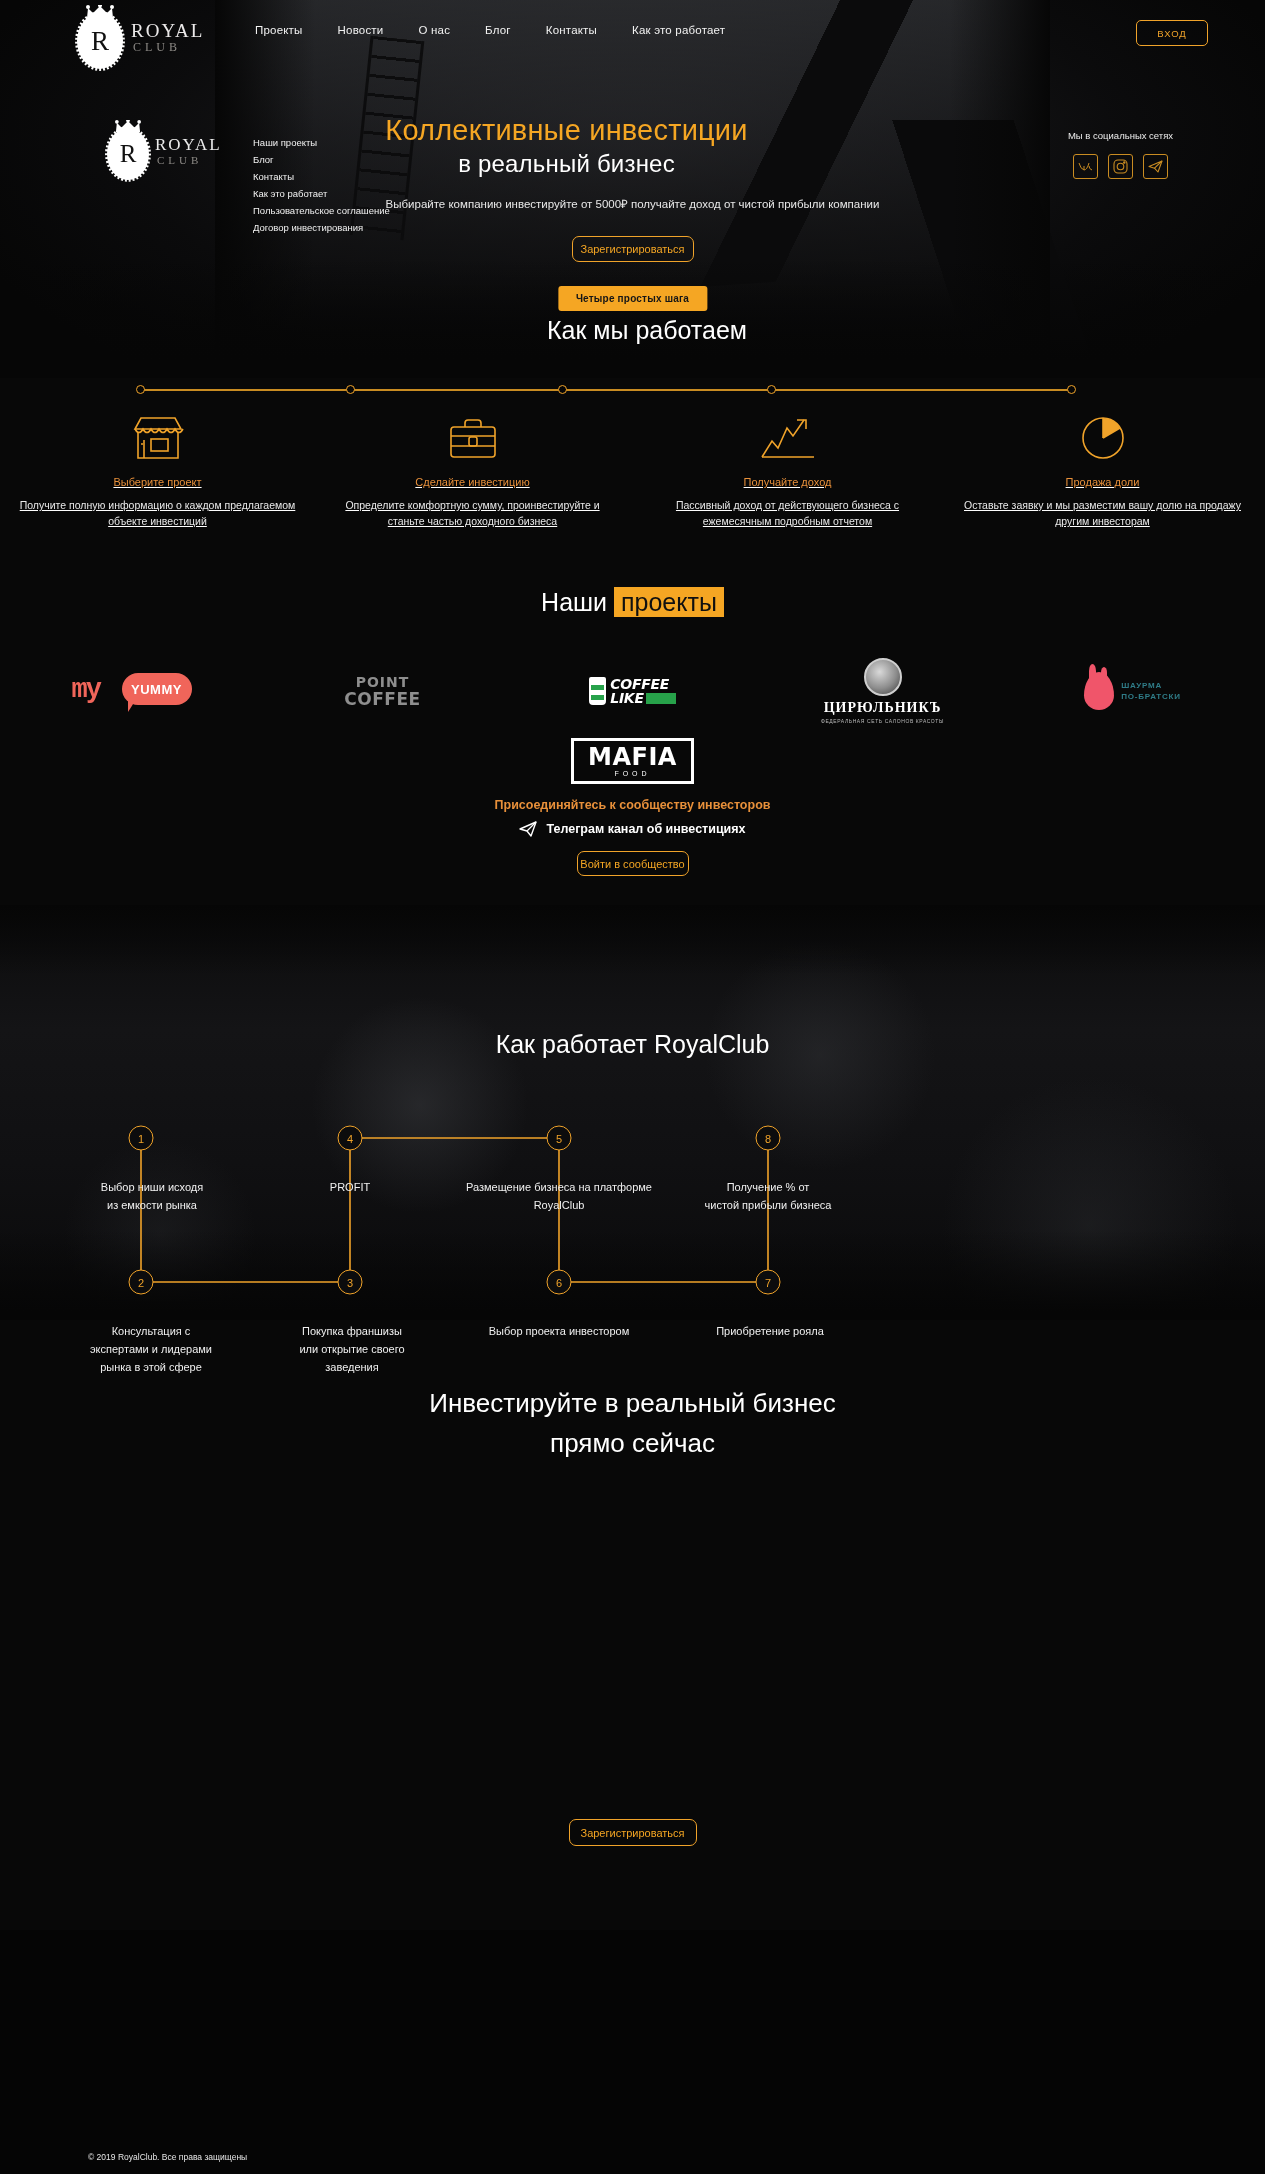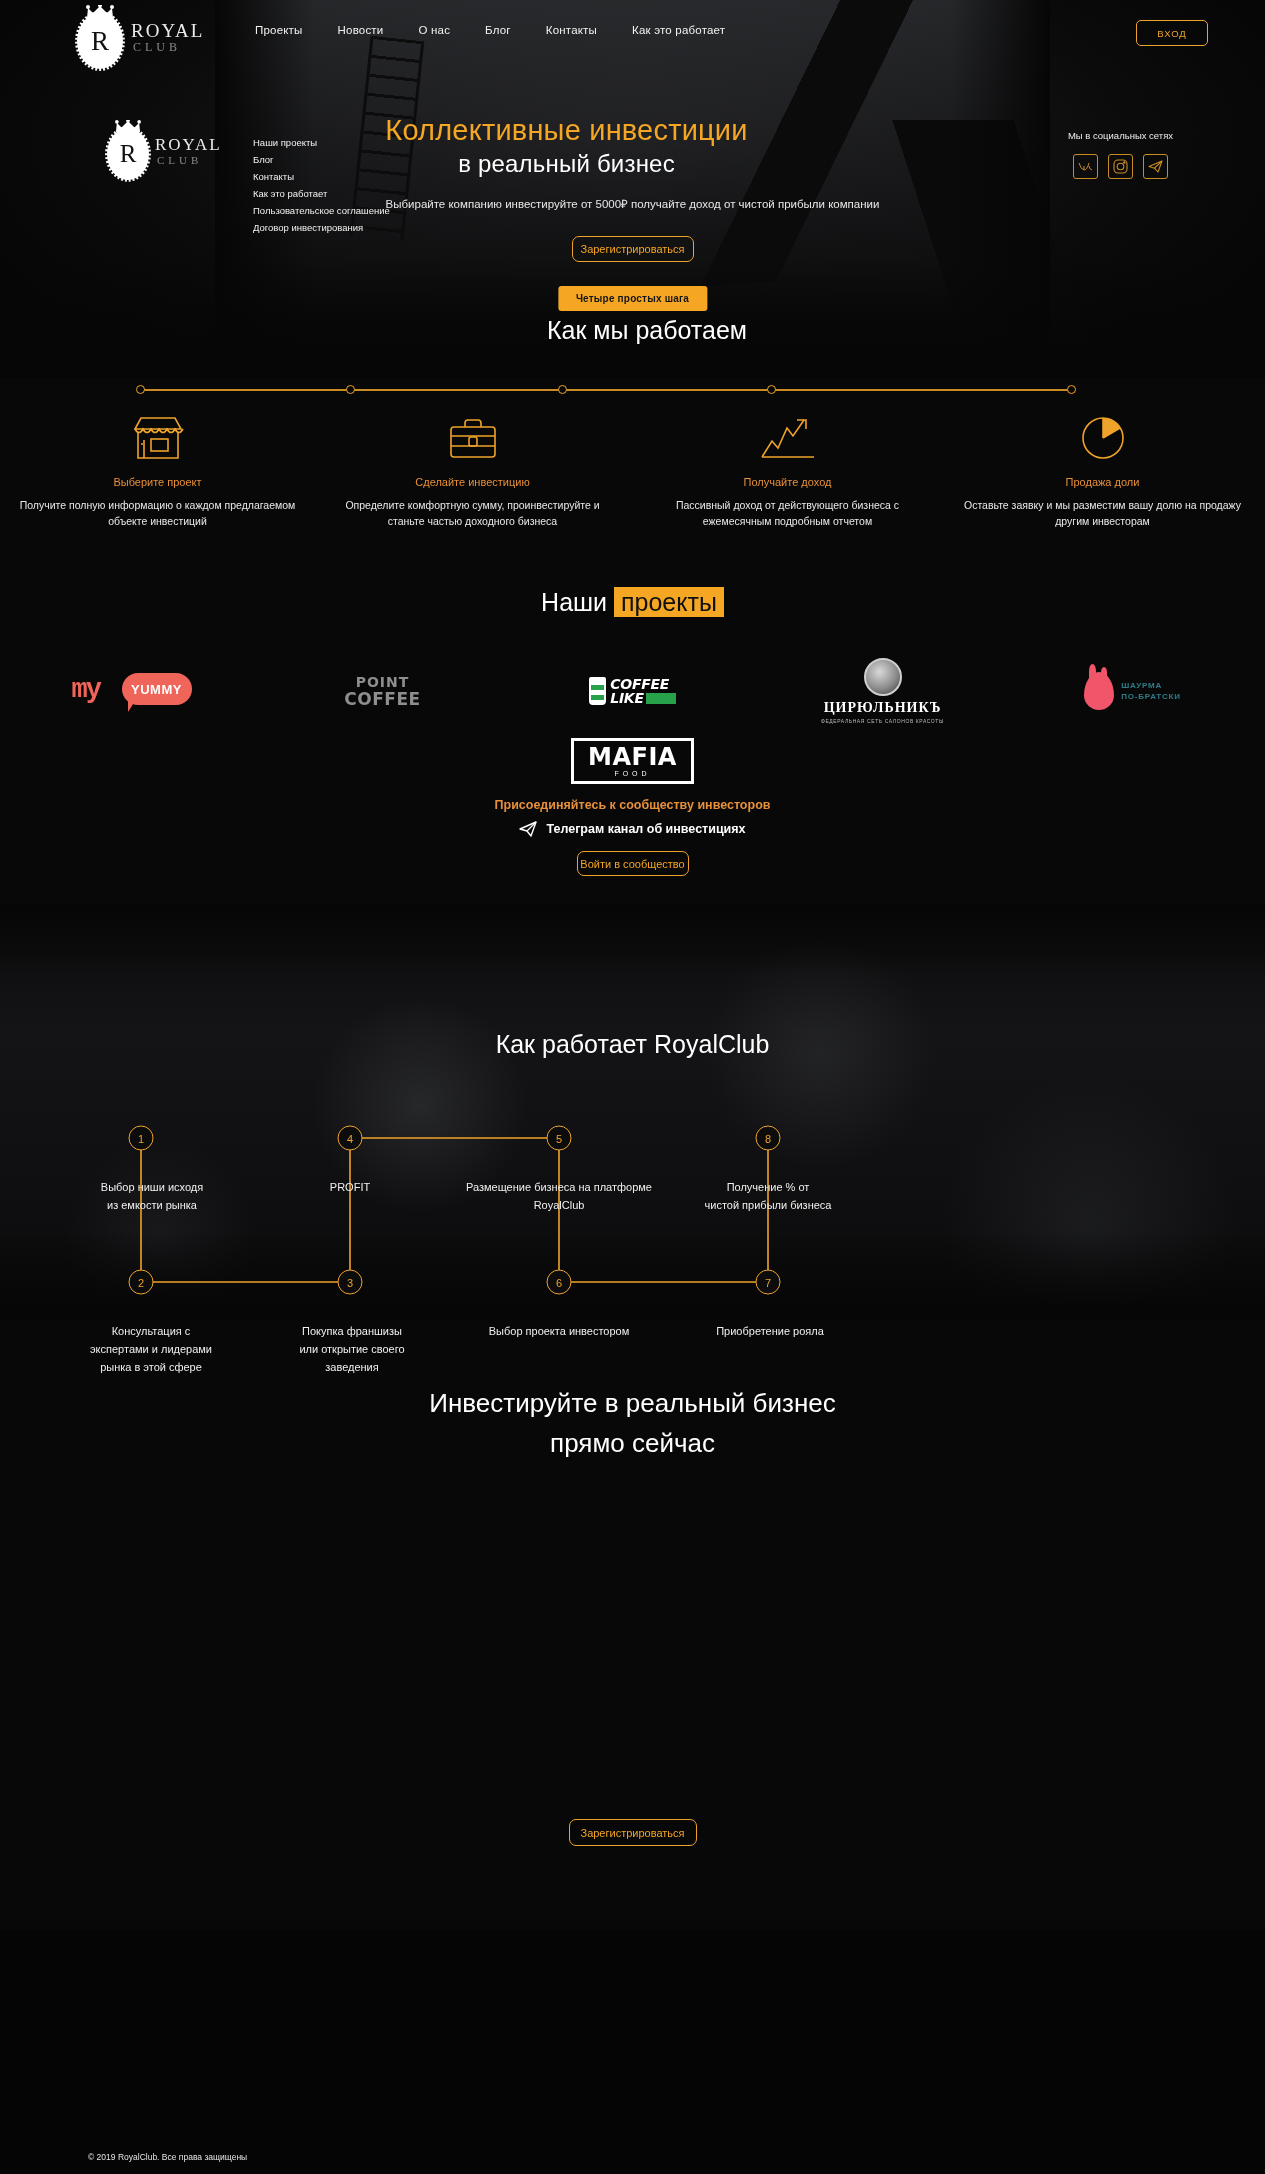--- a/index.html
+++ b/index.html
@@ -84,21 +84,21 @@
     position:absolute; left:50%; transform:translateX(-50%); top:286px;
     background:#f5a623; color:#161616; font-size:10px; padding:7px 18px; border-radius:3px; font-weight:700; letter-spacing:.2px;
   }
   .h2{ position:absolute; left:0; width:1265px; text-align:center; color:#fff; font-size:25px; font-weight:400; }
   .h2-work{ top:316px;padding-left:29px; }
 
   .timeline{ position:absolute; left:140px; top:389px; width:932px; height:2px; }
   .tl-line{ position:absolute; left:0; top:0; width:932px; height:1.5px; background:#c98c22; }
   .tl-dot{ position:absolute; top:-4px; width:9px; height:9px; border-radius:50%; border:1.5px solid #f0a32a; background:#060606; }
 
-  .steps{ position:absolute; left:0; top:412px; width:1260px; display:flex; }
+  .steps{ position:absolute; left:0; top:412px; width:1260px; display:flex;text-decoration:underline; }
   .step{ width:316px; padding:0 18px; text-align:center; }
   .step-icon{ height:52px; display:flex; align-items:center; justify-content:center; margin-bottom:12px;}
   .step-title{ color:#e8903a; font-size:11px; margin-bottom:9px; }
   .step-desc{ color:#e9e9e9; font-size:10.5px; line-height:16px; }
 
   
   .h2-projects{ top:588px; }
   .h2-projects .hl{ background:#f5a623; color:#101010; padding:1px 7px; }
 
   .logos{ position:absolute; left:0; top:660px; width:1265px; }

